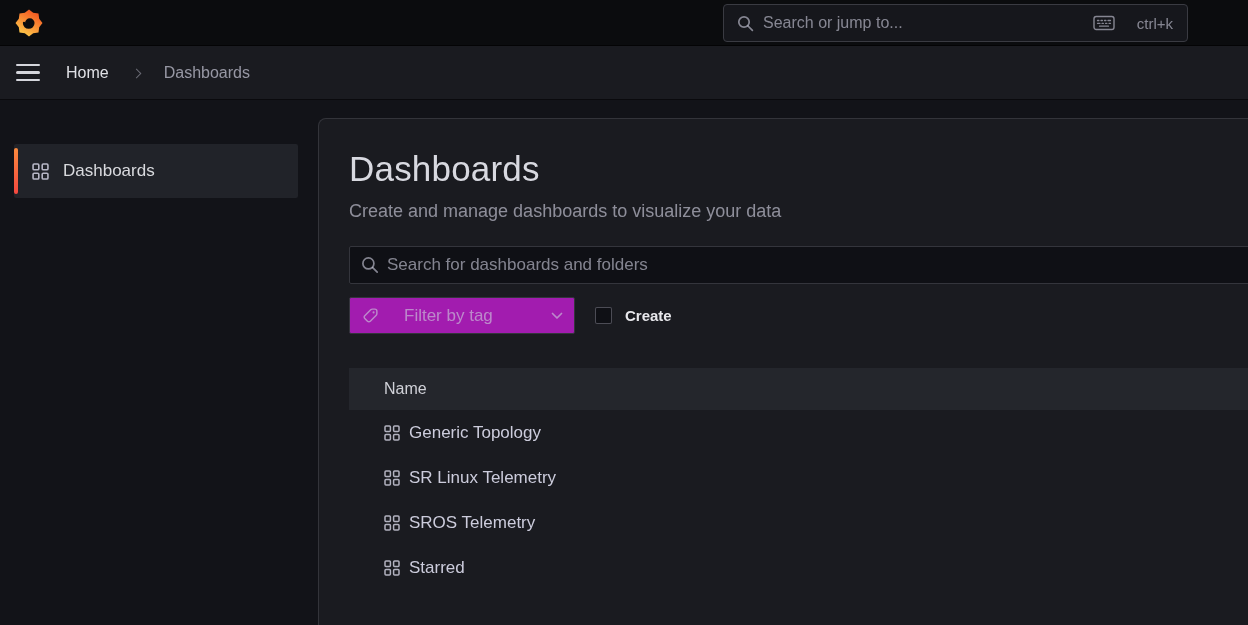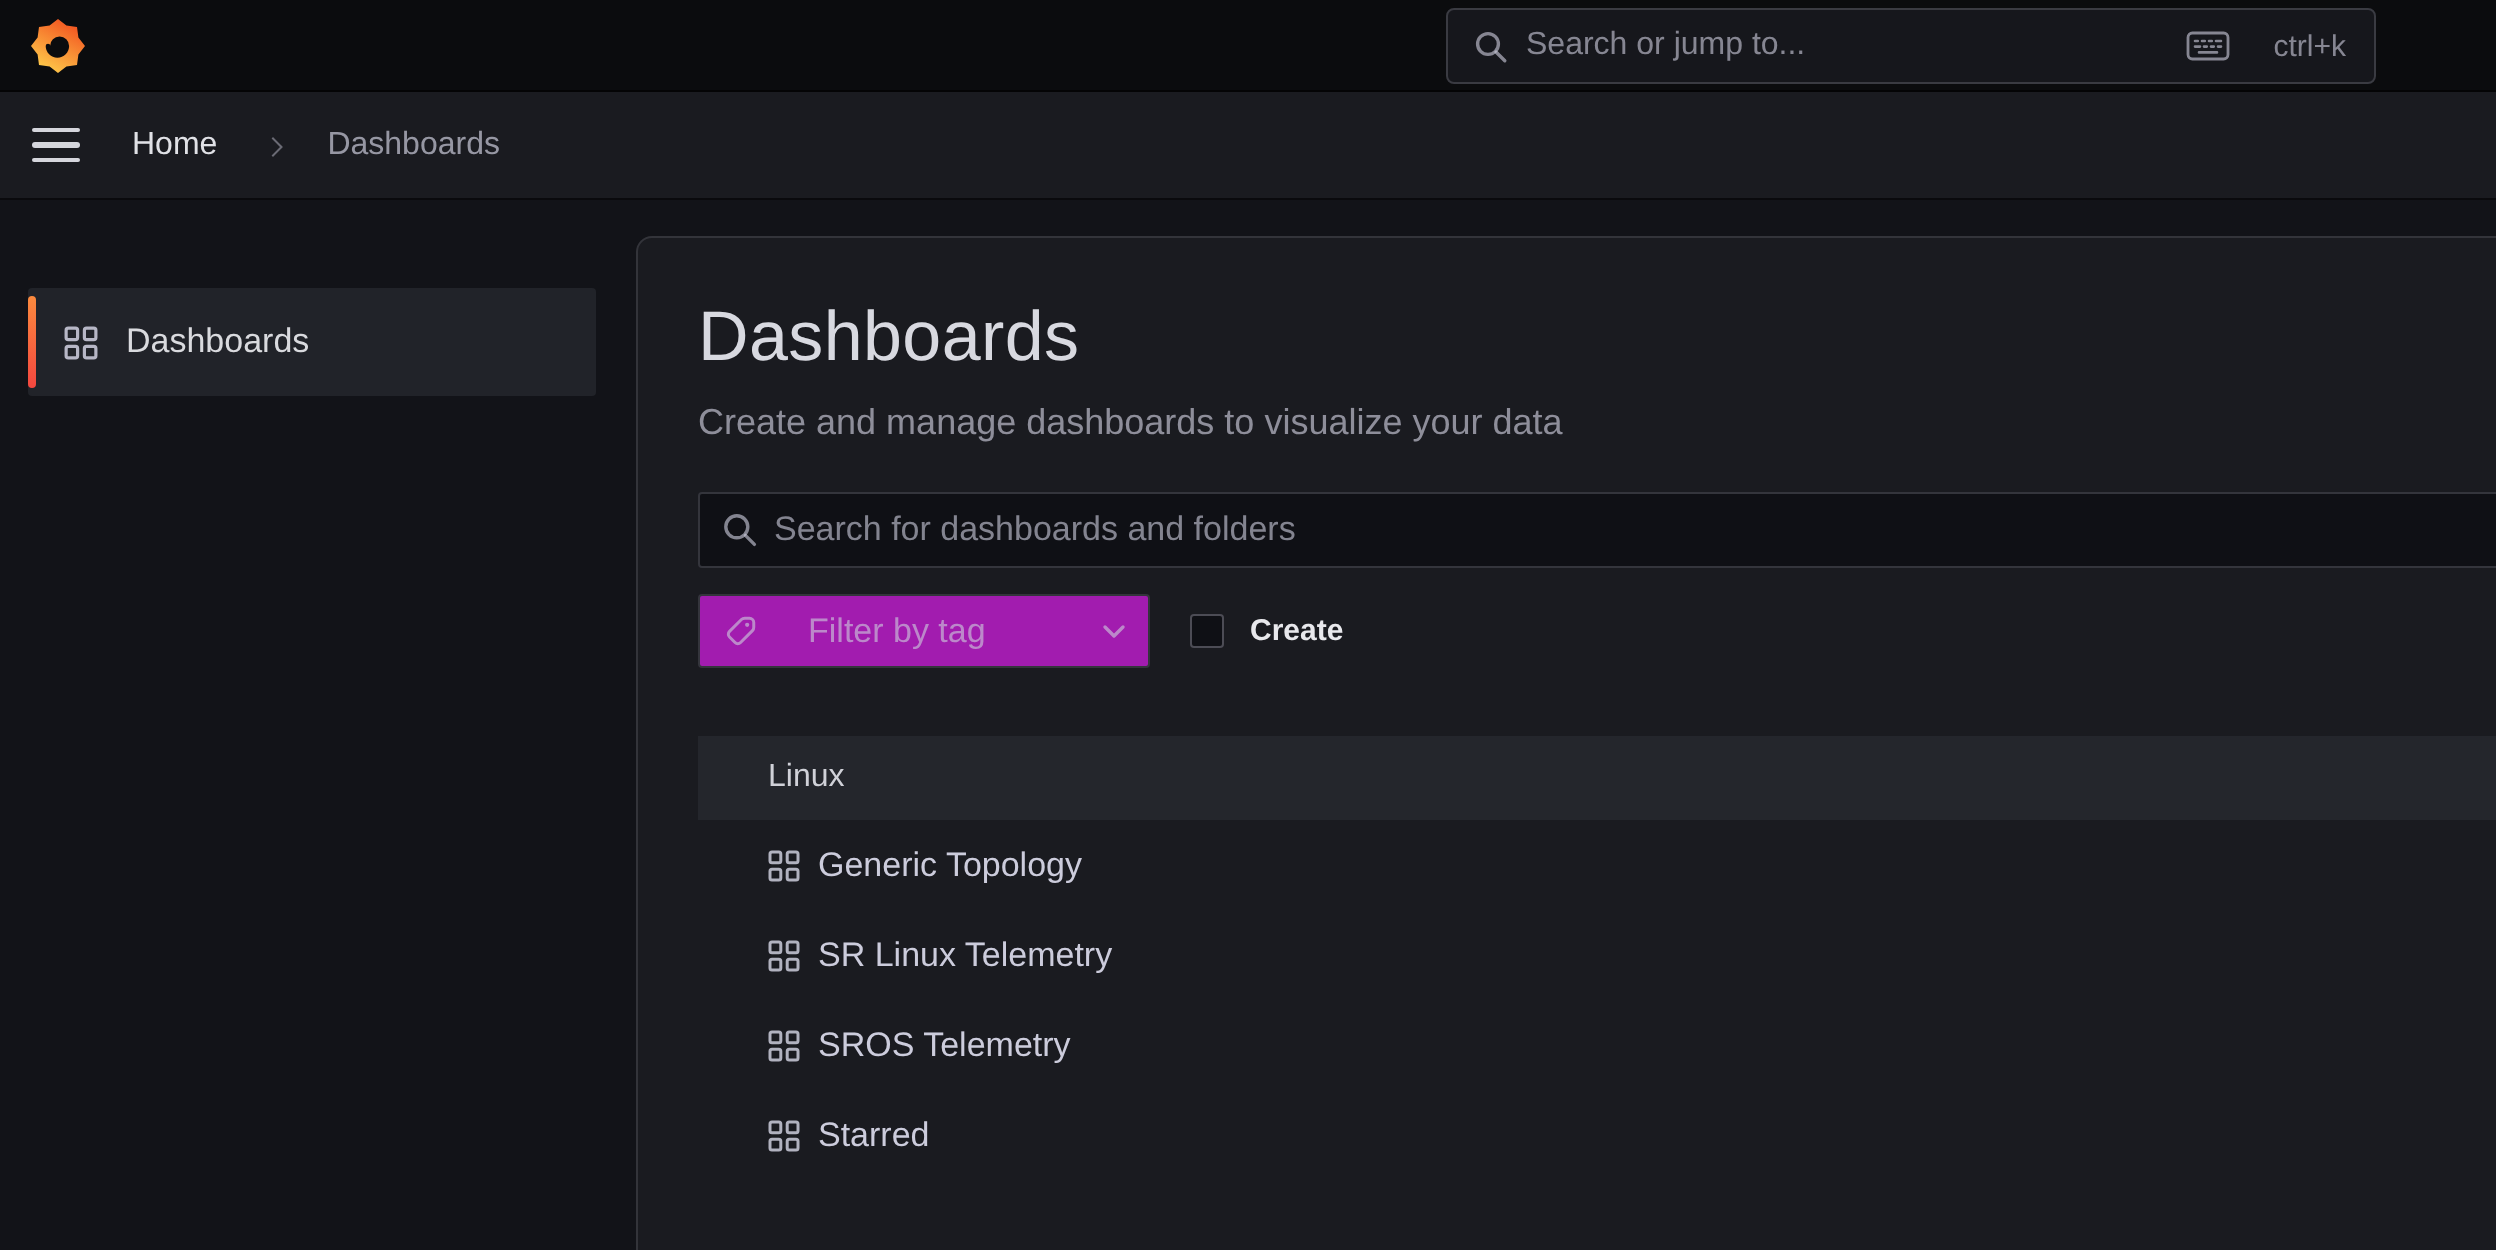--- a/index.html
+++ b/index.html
@@ -176,21 +176,21 @@
             </span>
           </div>
           <label class="starred-group">
             <span class="checkbox"></span>
             <span class="starred-label">Create</span>
           </label>
         </div>
 
         <div class="dash-table">
           <div class="thead">
-            <span>Linux</span>
+            <span>Name</span>
           </div>
           <div class="trow">
             <span class="icon-apps">
               <svg width="16" height="16" viewBox="0 0 16 16">
                   <g fill="none" stroke="rgba(204,204,220,0.85)" stroke-width="1.5">
                     <rect x="1" y="1" width="5.4" height="5.4" rx="1"></rect>
                     <rect x="9.6" y="1" width="5.4" height="5.4" rx="1"></rect>
                     <rect x="1" y="9.6" width="5.4" height="5.4" rx="1"></rect>
                     <rect x="9.6" y="9.6" width="5.4" height="5.4" rx="1"></rect>
                   </g>

